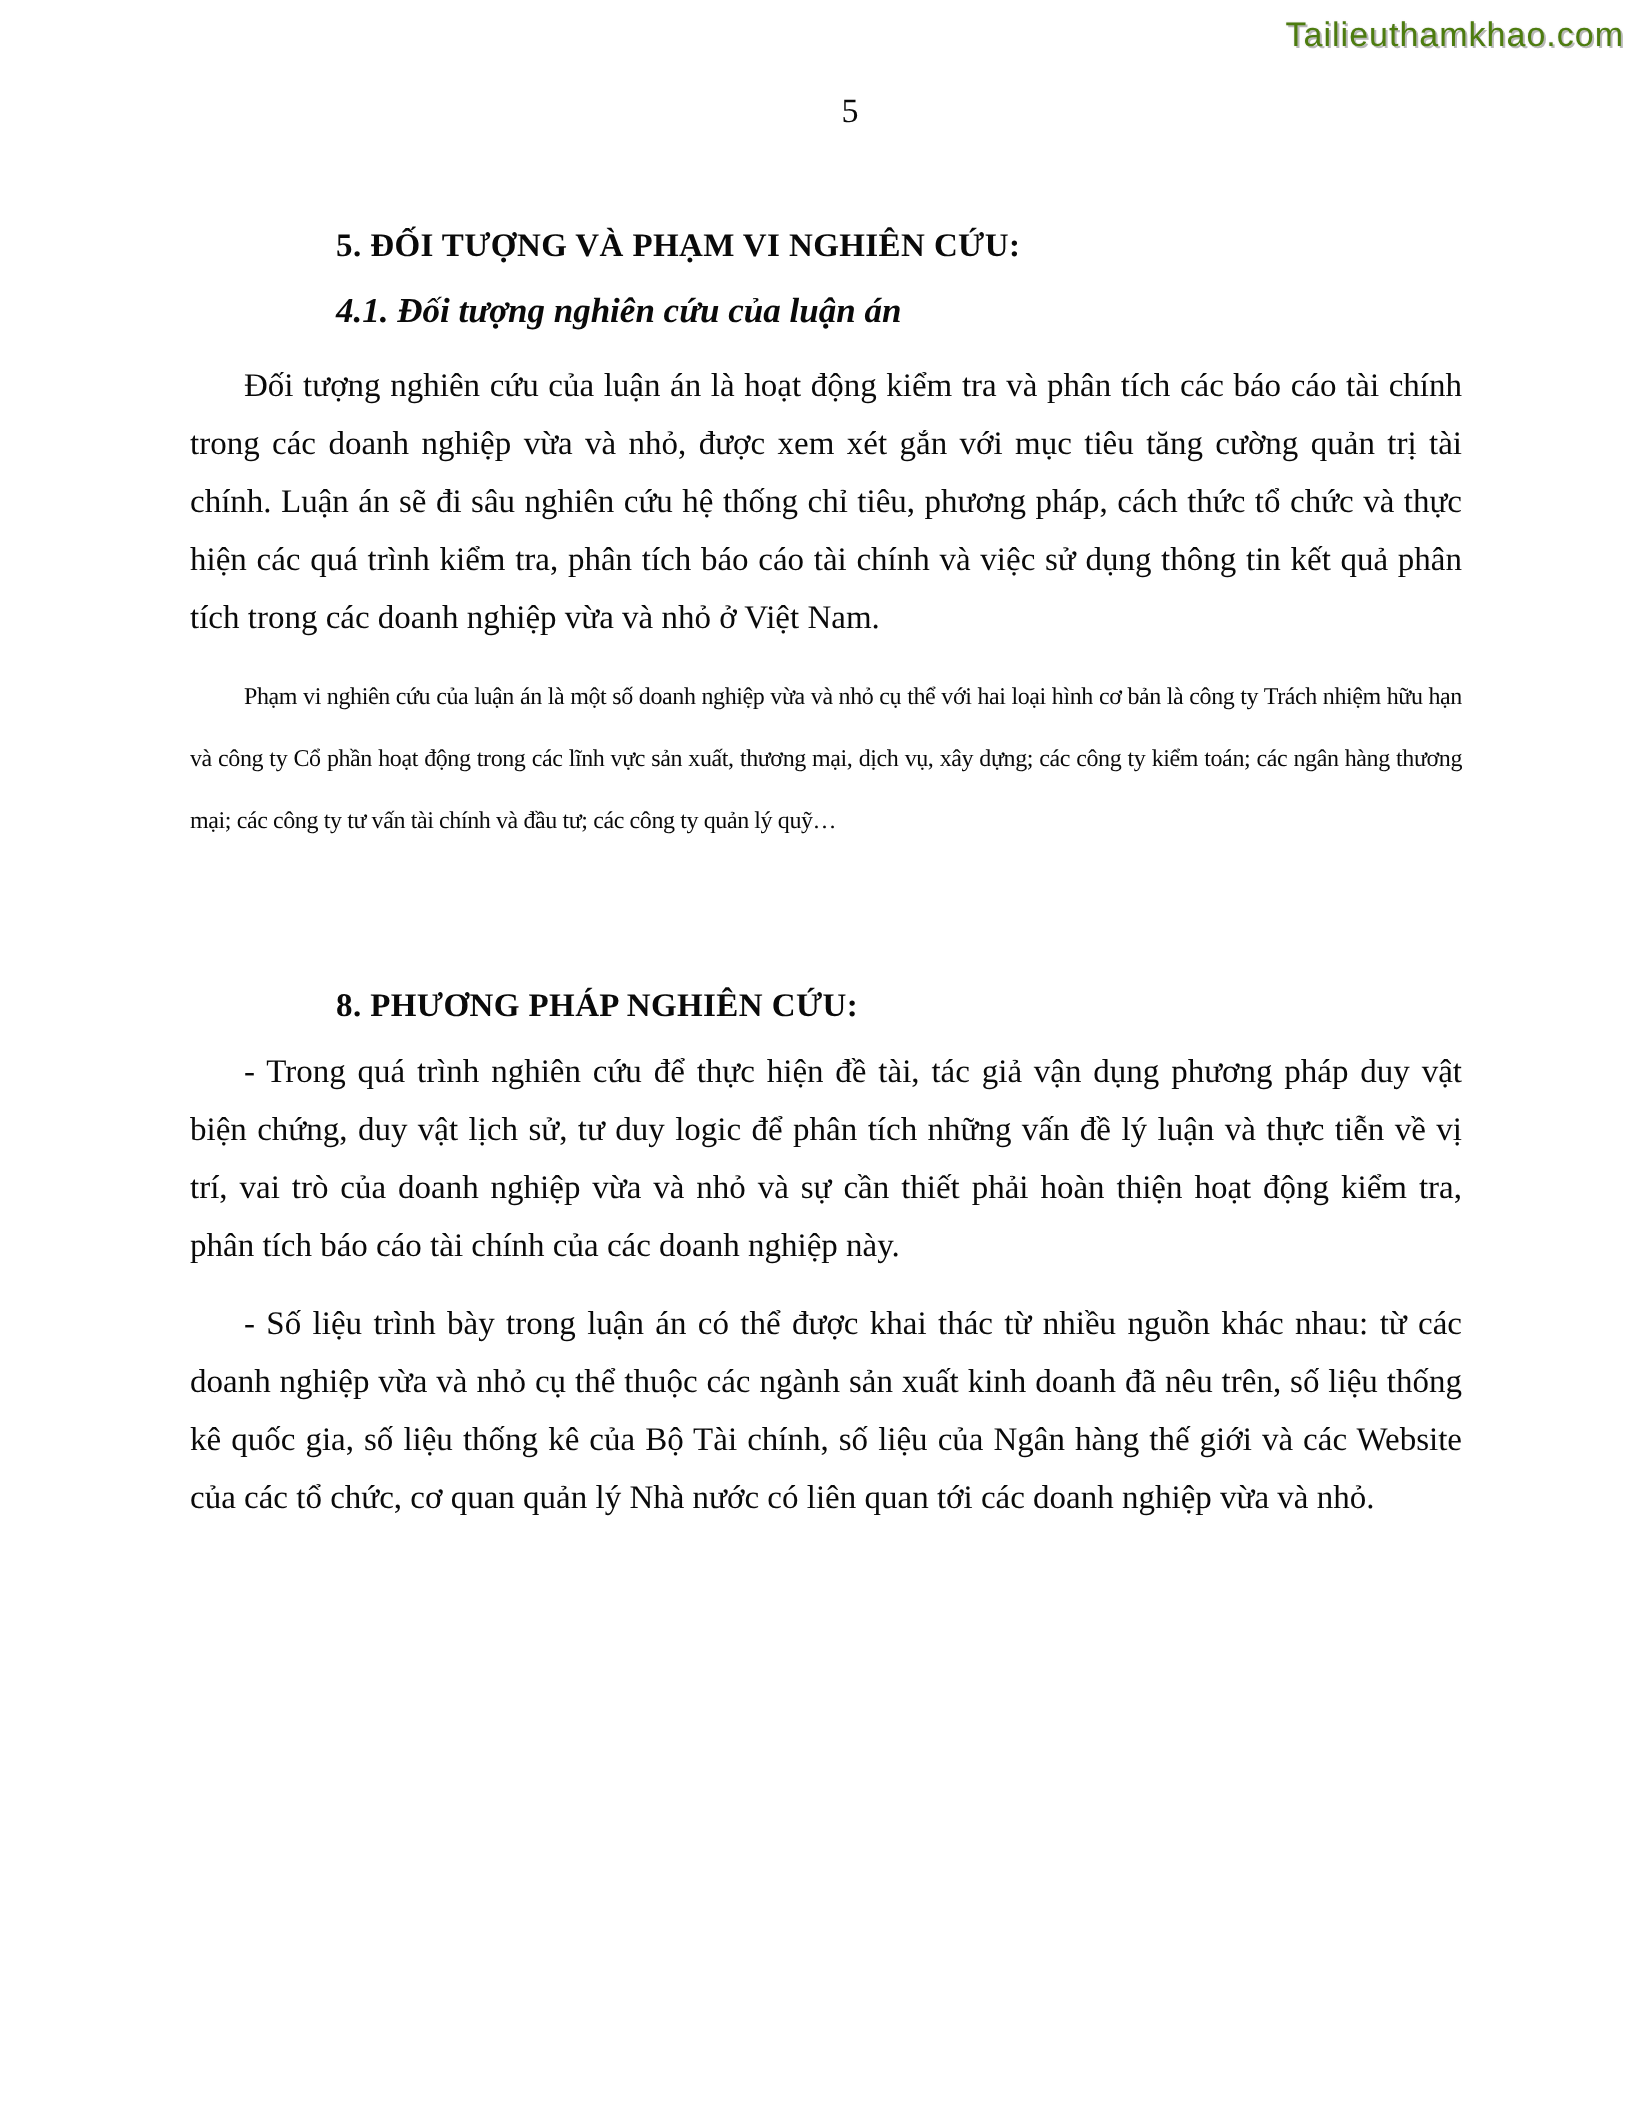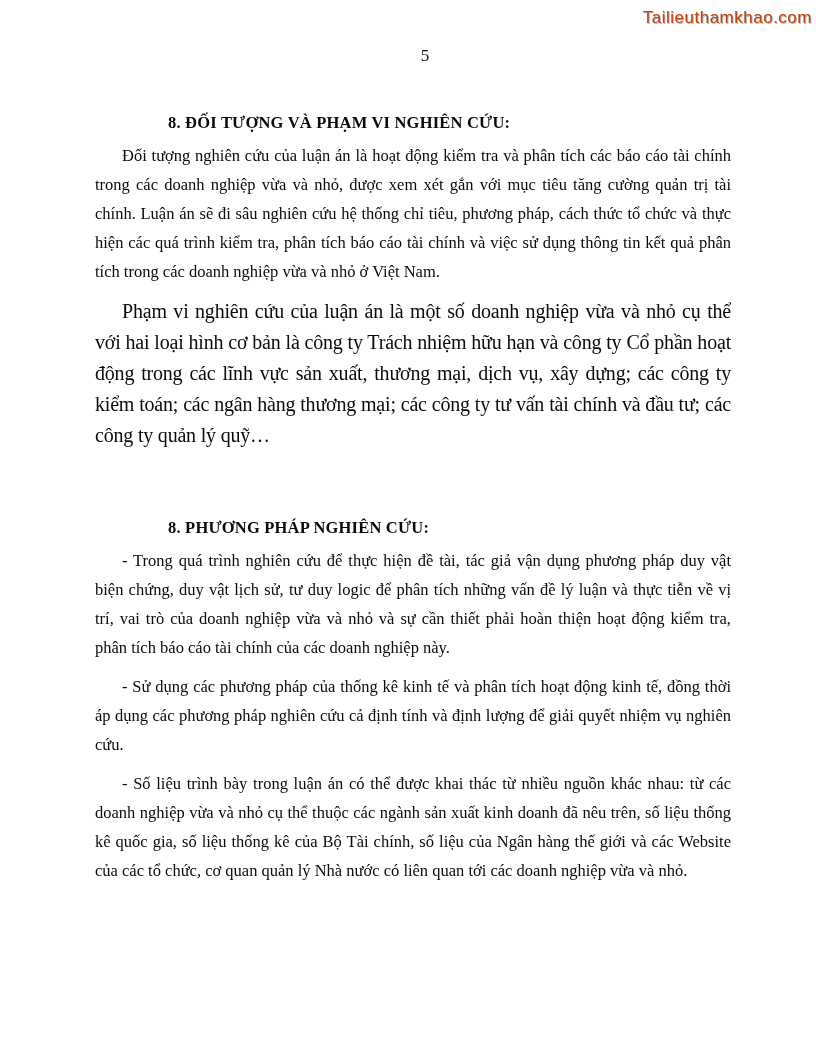--- a/index.html
+++ b/index.html
@@ -15,21 +15,21 @@
     font-family: "Liberation Serif", "DejaVu Serif", serif;
     color: #0a0a0a;
     overflow: hidden;
   }
   .watermark {
     position: absolute;
     top: 8px;
     right: 4px;
     font-family: "Liberation Sans", "DejaVu Sans", sans-serif;
     font-size: 17px;
-    color: #c2410c;
+    color: #4d7c0f;
     text-shadow: 1px 1px 0 #b9b9b9, 0 0 1px #d5d5d5;
     letter-spacing: 0.5px;
   }
   .page-number {
     position: absolute;
     top: 46px;
     left: 95px;
     width: 660px;
     text-align: center;
     font-size: 17px;
@@ -55,21 +55,21 @@
     padding-left: 73px;
     margin: 0 0 8px 0;
     font-size: 17.5px;
   }
   .para {
     text-align: justify;
     text-indent: 27px;
     margin: 0 16px 10px 0;
   }
   .para-condensed {
-    font-size: 20px;
+    font-size: 12px;
     line-height: 31px;
     letter-spacing: -0.2px;
   }
   .section-gap {
     height: 52px;
   }
   .h-sub-2 {
     margin-top: 12px;
   }
 </style>
@@ -77,33 +77,33 @@
 <body>
 
 <div class="page">
 
   <div class="watermark">Tailieuthamkhao.com</div>
 
   <div class="page-number">5</div>
 
   <div class="content">
 
-    <div class="h-main">8. ĐỐI TƯỢNG VÀ PHẠM VI NGHIÊN CỨU:</div>
+    <div class="h-main">5. ĐỐI TƯỢNG VÀ PHẠM VI NGHIÊN CỨU:</div>
 
+    <div class="h-sub">4.1. Đối tượng nghiên cứu của luận án</div>
 
     <p class="para">Đối tượng nghiên cứu của luận án là hoạt động kiểm tra và phân tích các báo cáo tài chính trong các doanh nghiệp vừa và nhỏ, được xem xét gắn với mục tiêu tăng cường quản trị tài chính. Luận án sẽ đi sâu nghiên cứu hệ thống chỉ tiêu, phương pháp, cách thức tổ chức và thực hiện các quá trình kiểm tra, phân tích báo cáo tài chính và việc sử dụng thông tin kết quả phân tích trong các doanh nghiệp vừa và nhỏ ở Việt Nam.</p>
 
 
     <p class="para para-condensed">Phạm vi nghiên cứu của luận án là một số doanh nghiệp vừa và nhỏ cụ thể với hai loại hình cơ bản là công ty Trách nhiệm hữu hạn và công ty Cổ phần hoạt động trong các lĩnh vực sản xuất, thương mại, dịch vụ, xây dựng; các công ty kiểm toán; các ngân hàng thương mại; các công ty tư vấn tài chính và đầu tư; các công ty quản lý quỹ…</p>
 
     <div class="section-gap"></div>
 
     <div class="h-main">8. PHƯƠNG PHÁP NGHIÊN CỨU:</div>
 
     <p class="para">- Trong quá trình nghiên cứu để thực hiện đề tài, tác giả vận dụng phương pháp duy vật biện chứng, duy vật lịch sử, tư duy logic để phân tích những vấn đề lý luận và thực tiễn về vị trí, vai trò của doanh nghiệp vừa và nhỏ và sự cần thiết phải hoàn thiện hoạt động kiểm tra, phân tích báo cáo tài chính của các doanh nghiệp này.</p>
 
 
-    <p class="para">- Sử dụng các phương pháp của thống kê kinh tế và phân tích hoạt động kinh tế, đồng thời áp dụng các phương pháp nghiên cứu cả định tính và định lượng để giải quyết nhiệm vụ nghiên cứu.</p>
 
     <p class="para">- Số liệu trình bày trong luận án có thể được khai thác từ nhiều nguồn khác nhau: từ các doanh nghiệp vừa và nhỏ cụ thể thuộc các ngành sản xuất kinh doanh đã nêu trên, số liệu thống kê quốc gia, số liệu thống kê của Bộ Tài chính, số liệu của Ngân hàng thế giới và các Website của các tổ chức, cơ quan quản lý Nhà nước có liên quan tới các doanh nghiệp vừa và nhỏ.</p>
 
   </div>
 </div>
 
 </body></html>

